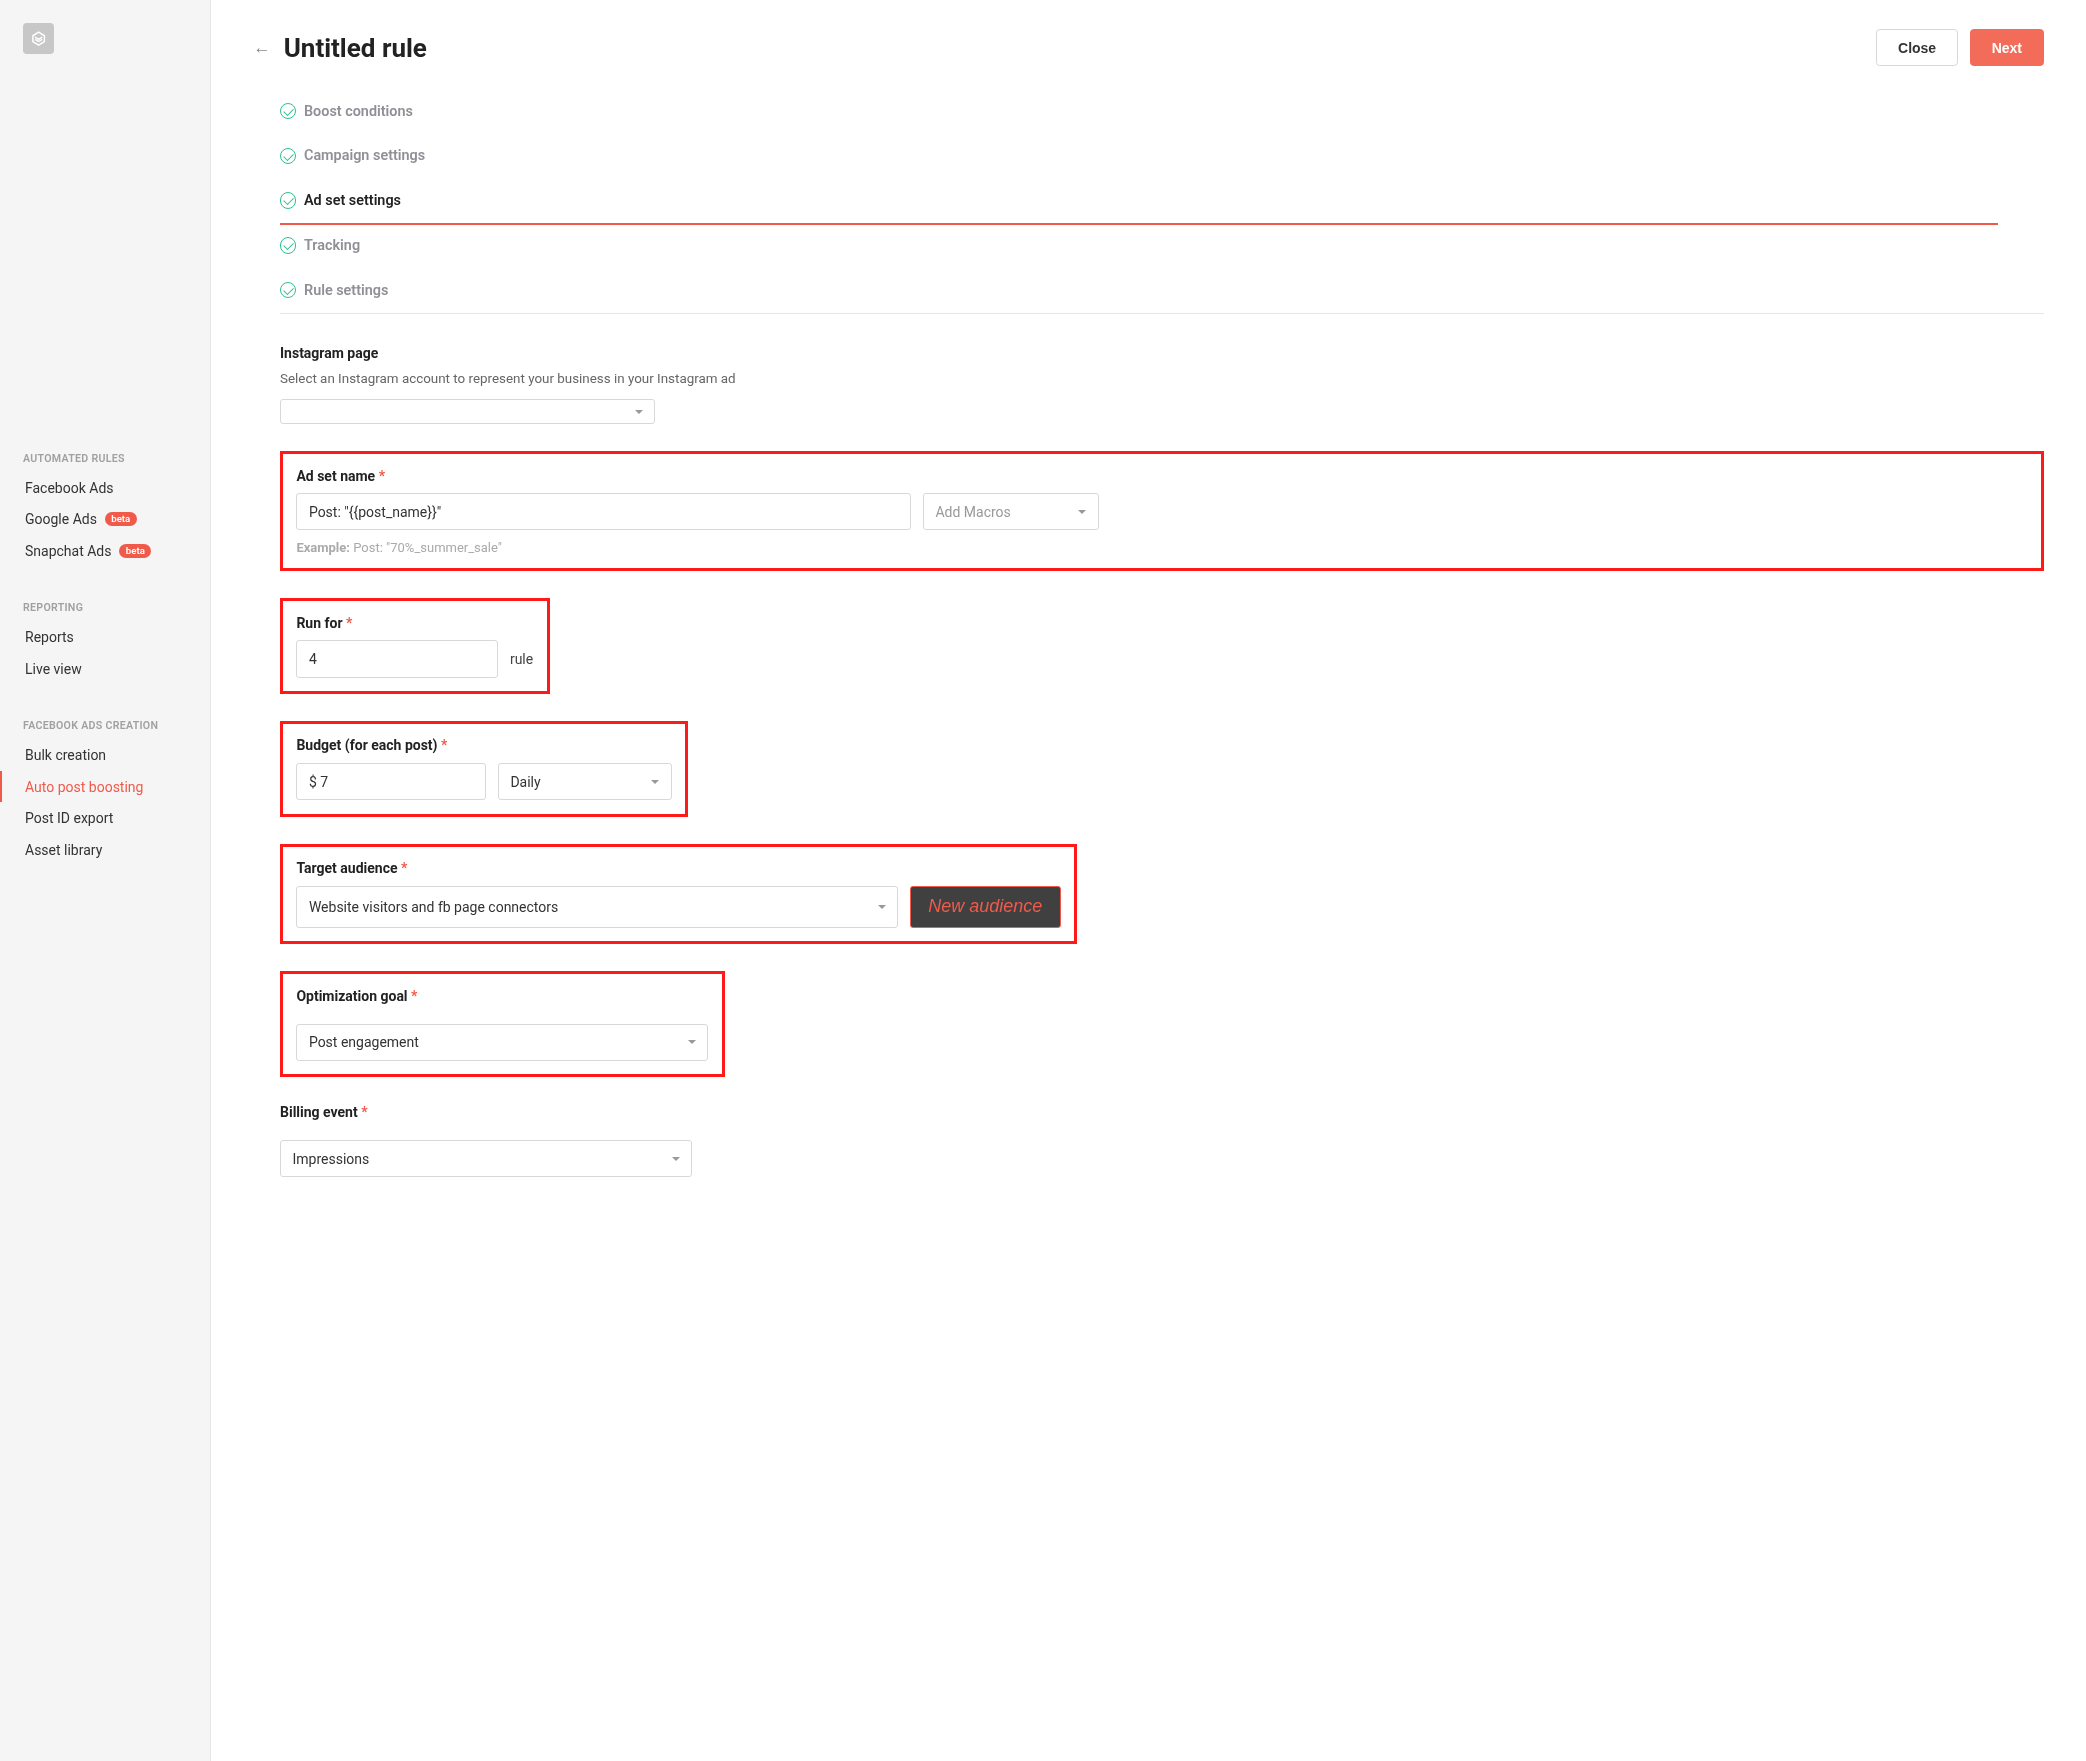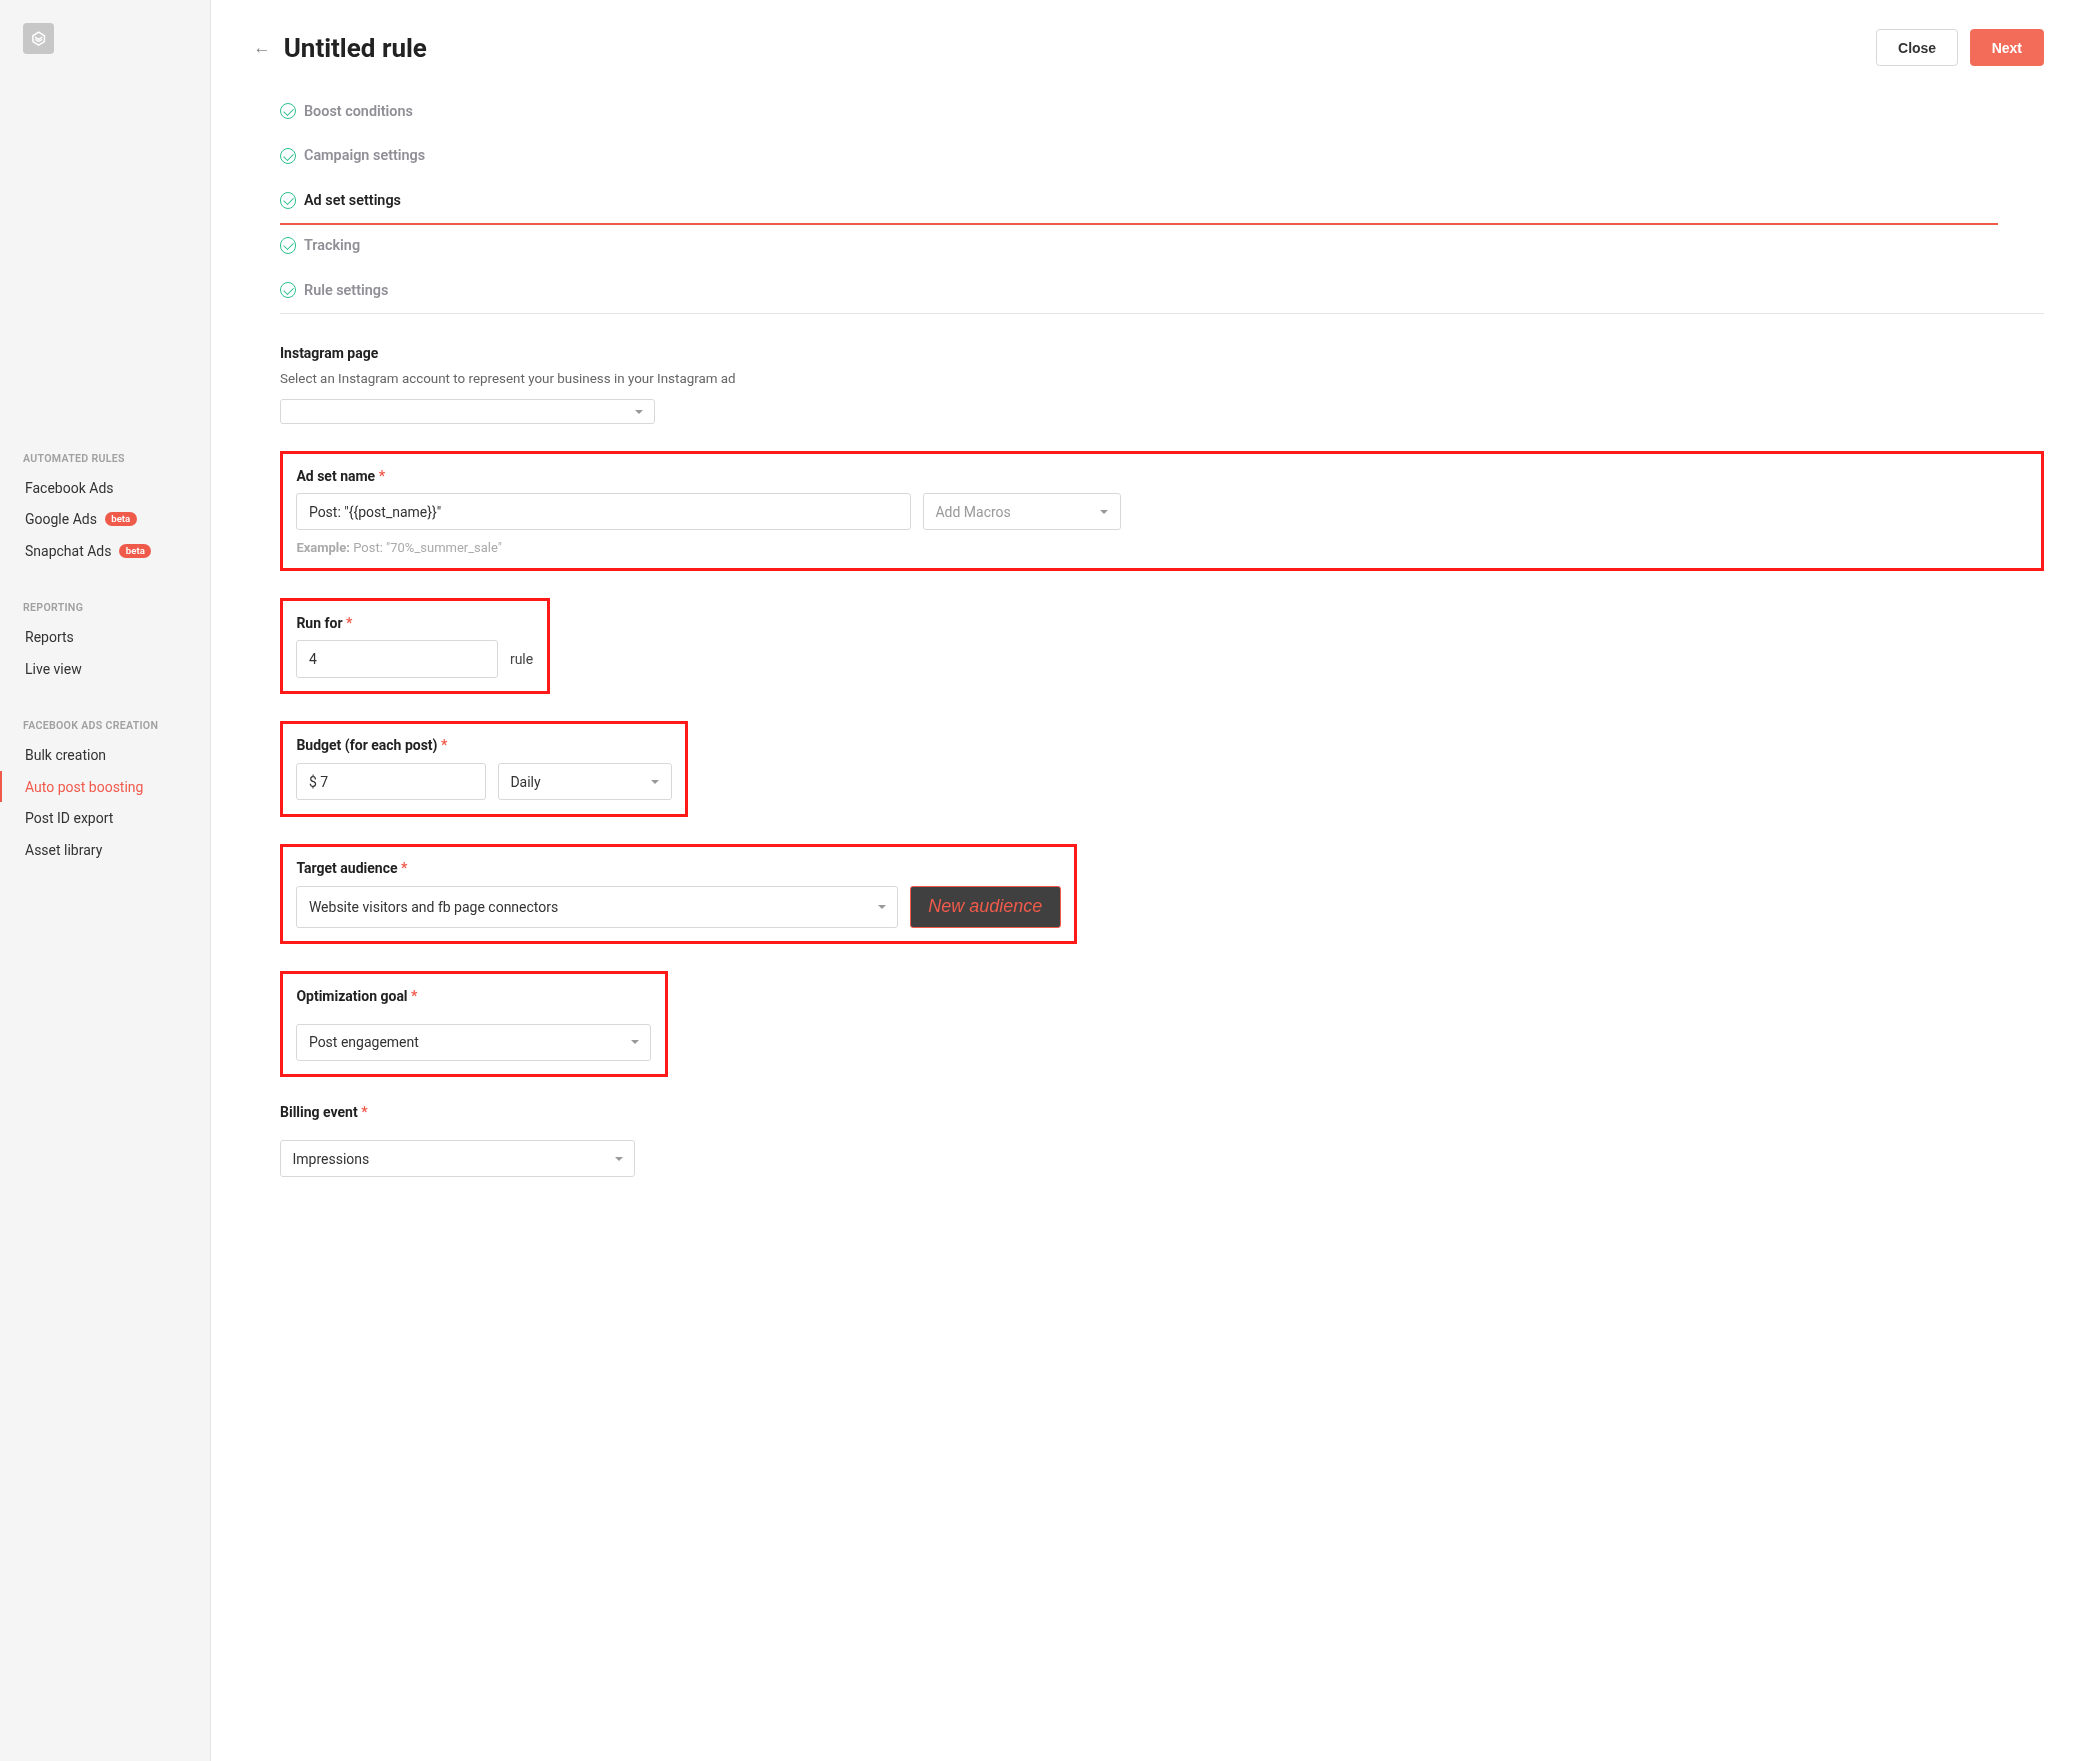--- a/index.html
+++ b/index.html
@@ -169,24 +169,24 @@
 
     
     .annot {
       border: 3.8px solid #ff1a1a;
       padding: 13.4px;
       border-radius: 0;
     }
 
     .small-input { width: 202px; }
     .mid-select { width: 174px; }
-    .macros-select { width: 198px; }
+    .macros-select { width: 176px; }
     .budget-input { width: 190px; }
     .ig-select { width: 375px; }
-    .opt-select { width: 355px; margin-top: 20px; }
+    .opt-select { width: 412px; margin-top: 20px; }
 
     .btn-outline-accent {
       border: 1px solid #f05a4b;
       color: #f05a4b;
       background: #404040;
       padding: 9.6px 17.3px;
       border-radius: 2.9px;
       font-size: 18px;
       cursor: pointer;
       font-style: italic;

